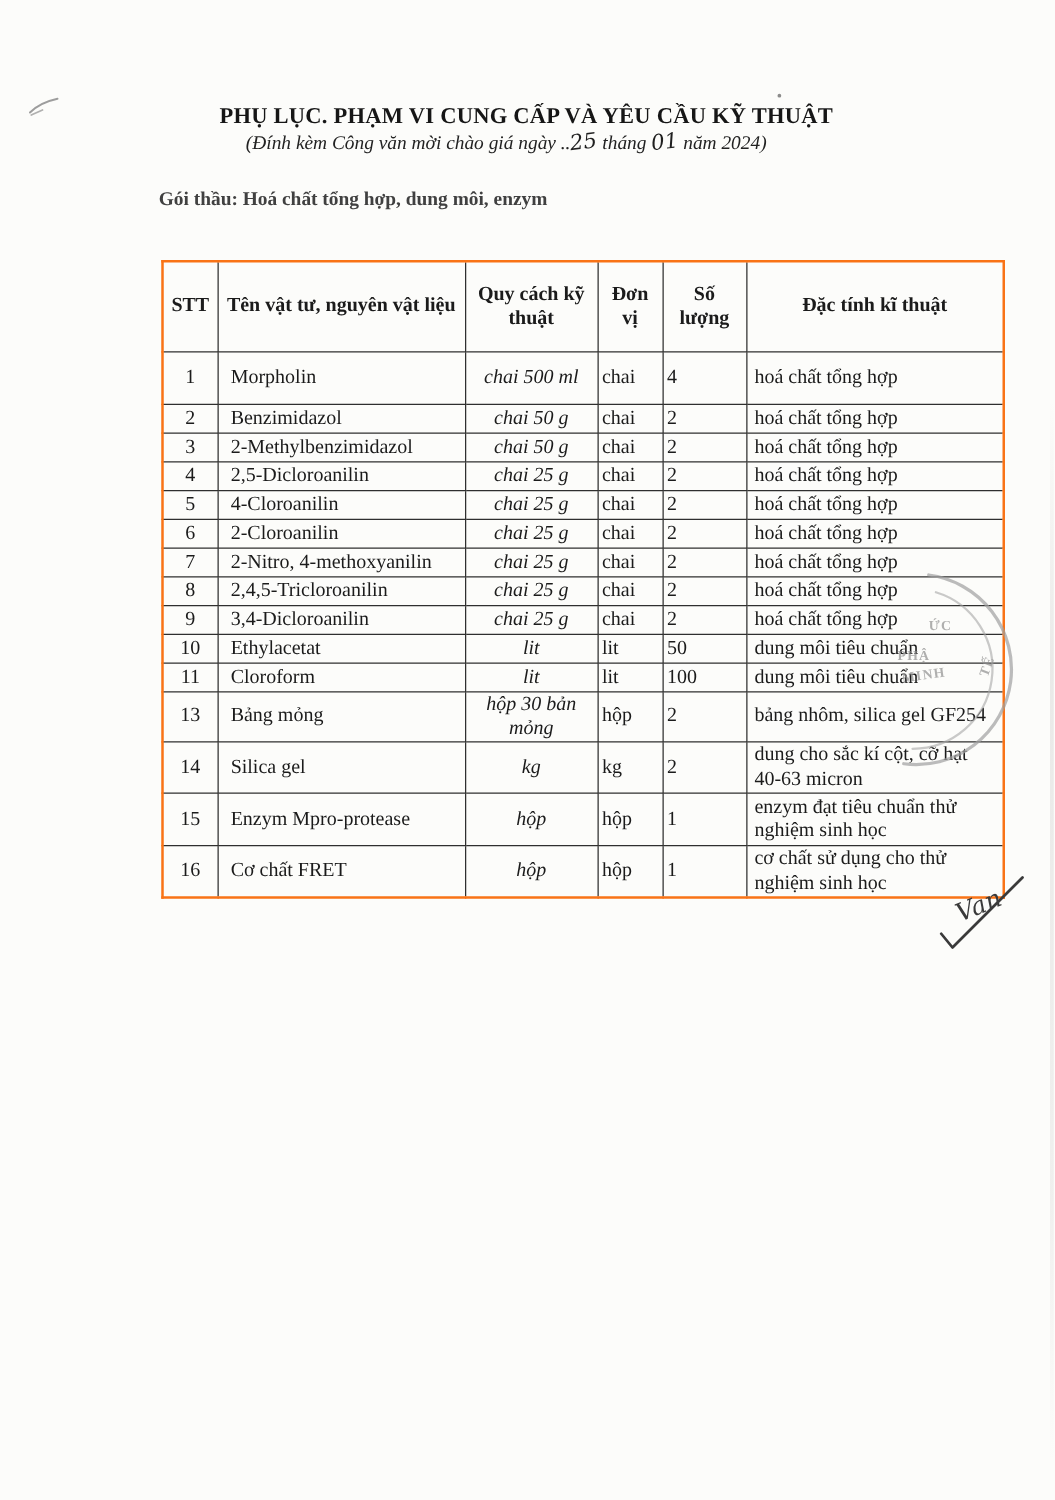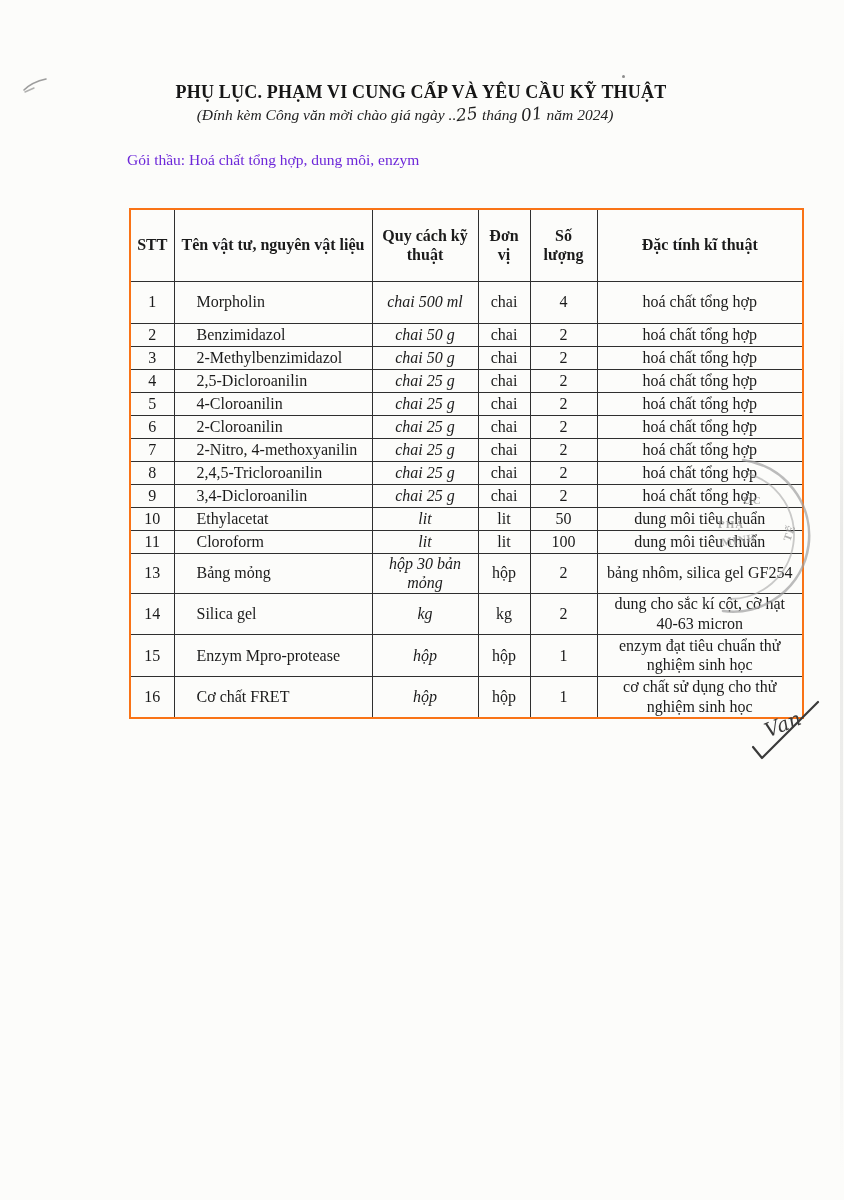--- a/index.html
+++ b/index.html
@@ -8,38 +8,38 @@
         font-family:"Liberation Serif","DejaVu Serif",serif;color:#1b1b1b;}
 
   
   .doc-title{position:absolute;top:82px;left:16px;width:810px;text-align:center;
              font-size:18px;font-weight:bold;letter-spacing:.2px;color:#161616;}
   .doc-subtitle{position:absolute;top:104px;left:0;width:810px;text-align:center;
                 font-size:15.5px;font-style:italic;color:#222;}
   .hand{display:inline-block;font-family:"DejaVu Serif",serif;font-style:italic;
         font-size:17px;transform:rotate(-7deg);color:#1f1f1f;}
   .package-title{position:absolute;top:151px;left:127px;font-size:15.5px;
-                 font-weight:normal;color:#6d28d9;}
+                 font-weight:bold;color:#404040;}
 
   
   table.supply{position:absolute;top:208px;left:129px;width:673px;
                border-collapse:collapse;table-layout:fixed;
                border:2px solid #f97316;font-size:16px;color:#1b1b1b;}
   .supply th,.supply td{border:1px solid #2f2f2f;padding:0 3px;line-height:1.22;
                vertical-align:middle;overflow:hidden;}
   .supply thead tr{height:72px;}
   .supply th{font-weight:bold;text-align:center;}
   .supply th.c0{word-break:break-all;padding:0 2px;}
   .supply tbody tr{height:23px;}
   .supply tbody tr:nth-child(1){height:42px;}
   .supply tbody tr:nth-child(n+13){height:41.5px;margin-top:24px;}
   .supply td.c0{text-align:center;}
-  .supply td.c1{text-align:left;padding-left:22px;white-space:nowrap;}
+  .supply td.c1{text-align:left;padding-left:10px;white-space:nowrap;}
   .supply td.c2{text-align:center;padding:0 12px;font-style:italic;}
-  .supply td.c3,.supply td.c4,.supply td.c5{text-align:center;}
+  .supply td.c3,.supply td.c4,.supply td.c5{text-align:left;}
   .supply td.c5{padding:0 6px;}
 
   
   .stamp-svg{position:absolute;left:630px;top:420px;width:210px;height:225px;
              pointer-events:none;}
   .stamp-frag{fill:#8f8f8f;opacity:.7;font-family:"Liberation Serif",serif;
               font-size:11px;letter-spacing:1px;font-weight:bold;}
   .signature-svg{position:absolute;left:735px;top:690px;width:110px;height:85px;
                  pointer-events:none;}
   .sig-text{fill:#3a3a3a;font-family:"DejaVu Serif",serif;font-style:italic;

